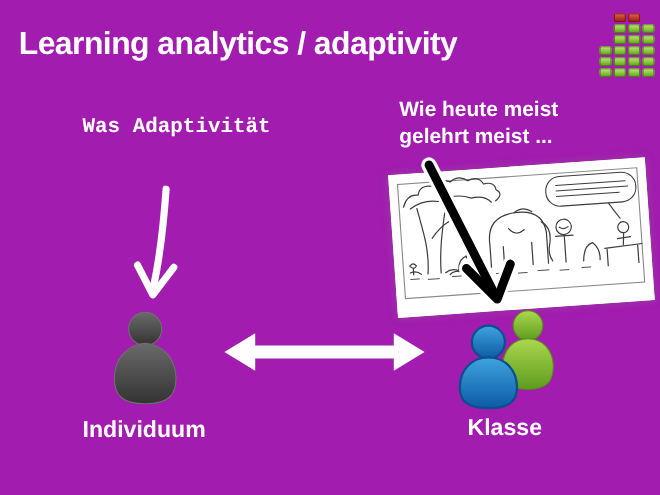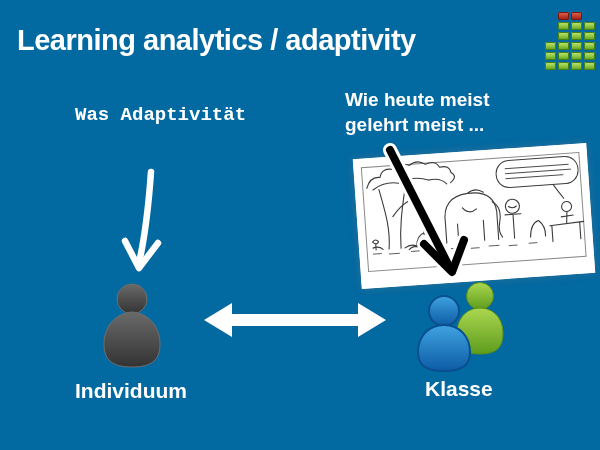--- a/index.html
+++ b/index.html
@@ -1,17 +1,17 @@
 <!DOCTYPE html>
 <html><head>
 <meta charset="utf-8">
 <style>
   html,body{margin:0;padding:0;background:#000;}
   .slide{
-    position:relative;width:600px;height:450px;background:#0369a1;
+    position:relative;width:600px;height:450px;background:#a21caf;
     overflow:hidden;font-family:"Liberation Sans", sans-serif;
   }
   .title{
     position:absolute;left:17px;top:24px;margin:0;
     font-size:29px;font-weight:bold;color:#ffffff;letter-spacing:-0.5px;
     white-space:nowrap;
   }
   
   .logo{
     position:absolute;left:545px;top:12px;
@@ -27,21 +27,21 @@
     box-shadow:inset 0 0 0 1px #771710;
   }
   .logo-cell.empty{background:transparent;}
   
   .caption{
     position:absolute;color:#ffffff;font-size:19px;font-weight:bold;
     line-height:25px;white-space:nowrap;z-index:1;
   }
   .caption span{display:block;}
   .caption-left{left:75px;top:103px;font-family:Liberation Mono, monospace;}
-  .caption-right{left:345px;top:87px;}
+  .caption-right{left:363px;top:87px;}
   
   .cartoon{
     position:absolute;left:357px;top:151px;width:234px;height:130px;
     background:#ffffff;transform:rotate(-4deg);z-index:2;
     box-shadow:0 0 8px rgba(130,130,130,0.35);
   }
   .overlay{position:absolute;left:0;top:0;z-index:3;}
   .label{
     position:absolute;color:#ffffff;font-size:21px;font-weight:bold;
     white-space:nowrap;z-index:4;

